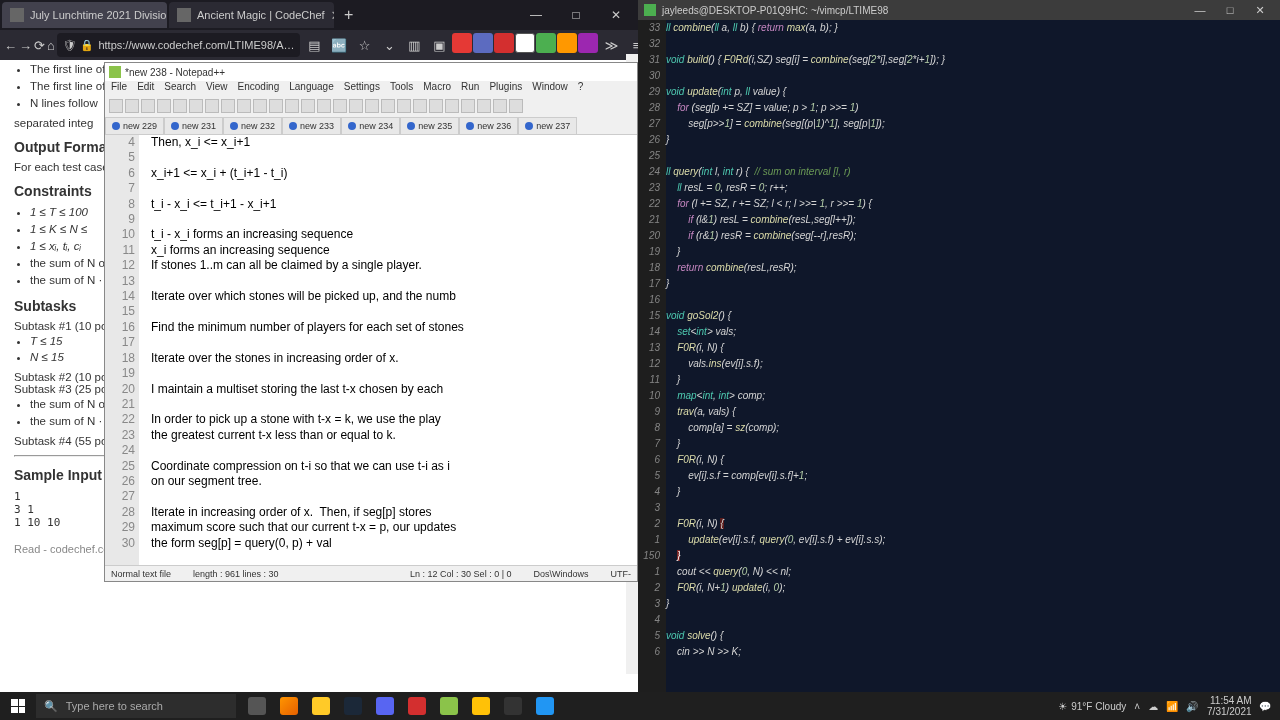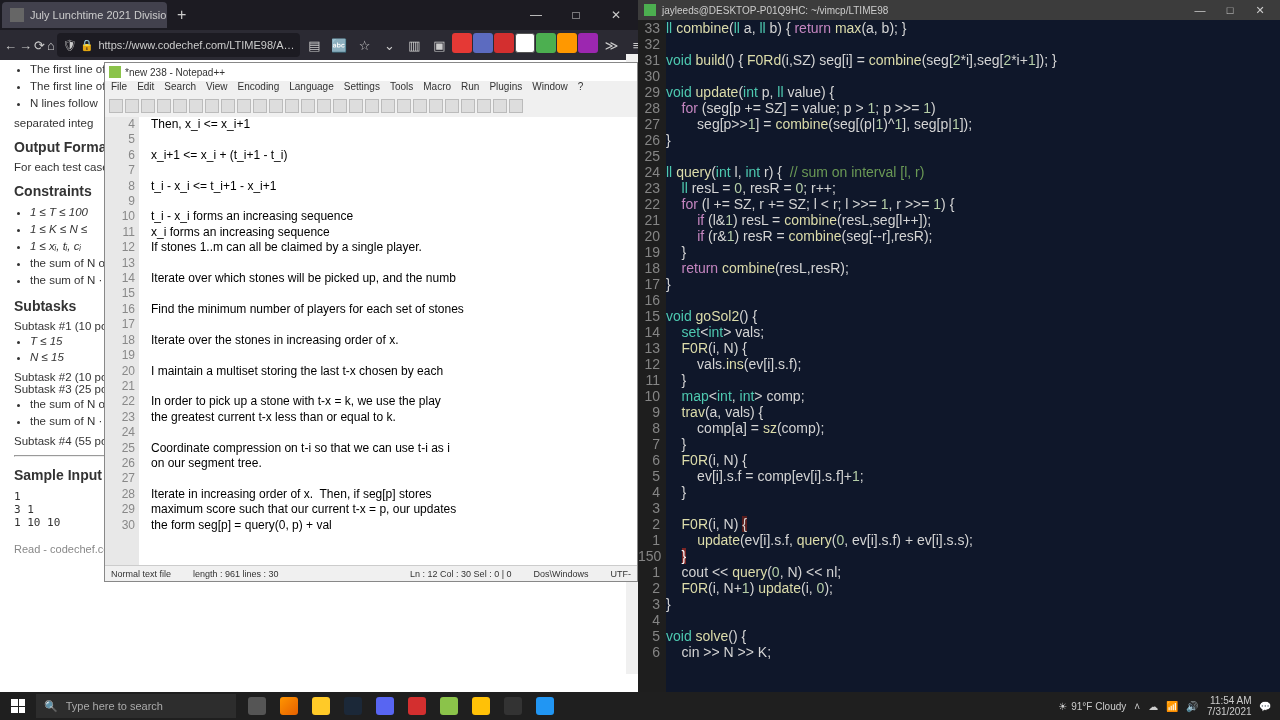--- a/index.html
+++ b/index.html
@@ -49,21 +49,21 @@
 .npp-code { flex: 1; color: #000; line-height: 15.4px; white-space: pre; padding-left: 12px; }
 .npp-status { height: 16px; background: #f0f0f0; border-top: 1px solid #ccc; display: flex; font-size: 9px; color: #333; padding: 0 6px; gap: 22px; align-items: center; }
 .npp-status .seg { white-space: nowrap; }
 
 
 .vim { position: absolute; left: 638px; top: 0; width: 642px; height: 692px; background: #0f172a; display: flex; flex-direction: column; font-family: Consolas, monospace; }
 .vim-title { height: 20px; background: #3c3c3c; display: flex; align-items: center; padding: 0 6px; font-size: 10px; color: #ccc; }
 .vim-title-icon { width: 12px; height: 12px; background: #4caf50; margin-right: 6px; }
 .vim-win-controls { margin-left: auto; display: flex; gap: 2px; }
 .vim-win-btn { width: 28px; height: 18px; display: flex; align-items: center; justify-content: center; color: #ccc; font-size: 11px; }
-.vim-body { flex: 1; display: flex; font-size: 14px; line-height: 16px; overflow: hidden; }
+.vim-body { flex: 1; display: flex; font-size: 10px; line-height: 16px; overflow: hidden; font-style: italic; }
 .vim-gutter { width: 28px; background: #1e1e1e; color: #858585; text-align: right; padding: 0 6px 0 0; }
 .vim-code { flex: 1; color: #d4d4d4; white-space: pre; }
 .vim-status { height: 18px; background: #1e1e1e; color: #d4d4d4; display: flex; justify-content: flex-end; padding: 0 20px; font-size: 12px; gap: 60px; align-items: center; }
 .kw { color: #c586c0; }
 .ty { color: #4ec9b0; }
 .fn { color: #dcdcaa; }
 .num { color: #b5cea8; }
 .cm { color: #6a9955; }
 .hl { background: #5a1d1d; }
 .cursor-bracket { background: #7a2525; color: #fff; }
@@ -82,20 +82,25 @@
 .tray-time { text-align: right; line-height: 11px; }
 </style>
 </head>
 <body>
 
 <div class="browser">
   <div class="browser-tabs">
     <div class="tab active">
         <div class="tab-favicon"></div>
         <span>July Lunchtime 2021 Division 1 ·</span>
+      </div>
+    <div class="tab inactive">
+        <div class="tab-favicon"></div>
+        <span>Ancient Magic | CodeChef</span>
+        <span class="tab-close">✕</span>
       </div>
     <div class="newtab">+</div>
     <div class="win-controls">
       <div class="win-btn">—</div>
       <div class="win-btn">□</div>
       <div class="win-btn">✕</div>
     </div>
   </div>
   <div class="addr-bar">
     <div class="addr-btn">←</div>
@@ -207,20 +212,30 @@
       <div class="tb-icon"></div>
       <div class="tb-icon"></div>
       <div class="tb-icon"></div>
       <div class="tb-icon"></div>
       <div class="tb-icon"></div>
       <div class="tb-icon"></div>
       <div class="tb-icon"></div>
       <div class="tb-icon"></div>
       <div class="tb-icon"></div>
     </div>
+  <div class="npp-tabs" id="npp-tabs">
+      <div class="npp-tab"><div class="npp-tab-dot blue"></div>new 229</div>
+      <div class="npp-tab"><div class="npp-tab-dot blue"></div>new 231</div>
+      <div class="npp-tab"><div class="npp-tab-dot blue"></div>new 232</div>
+      <div class="npp-tab"><div class="npp-tab-dot blue"></div>new 233</div>
+      <div class="npp-tab"><div class="npp-tab-dot blue"></div>new 234</div>
+      <div class="npp-tab"><div class="npp-tab-dot blue"></div>new 235</div>
+      <div class="npp-tab"><div class="npp-tab-dot blue"></div>new 236</div>
+      <div class="npp-tab"><div class="npp-tab-dot blue"></div>new 237</div>
+    </div>
   <div class="npp-editor">
     <div class="npp-gutter" id="npp-gutter">4<br>5<br>6<br>7<br>8<br>9<br>10<br>11<br>12<br>13<br>14<br>15<br>16<br>17<br>18<br>19<br>20<br>21<br>22<br>23<br>24<br>25<br>26<br>27<br>28<br>29<br>30<br></div>
     <div class="npp-code" id="npp-code">Then, x_i &lt;= x_i+1
 
 x_i+1 &lt;= x_i + (t_i+1 - t_i)
 
 t_i - x_i &lt;= t_i+1 - x_i+1
 
 t_i - x_i forms an increasing sequence
 x_i forms an increasing sequence

